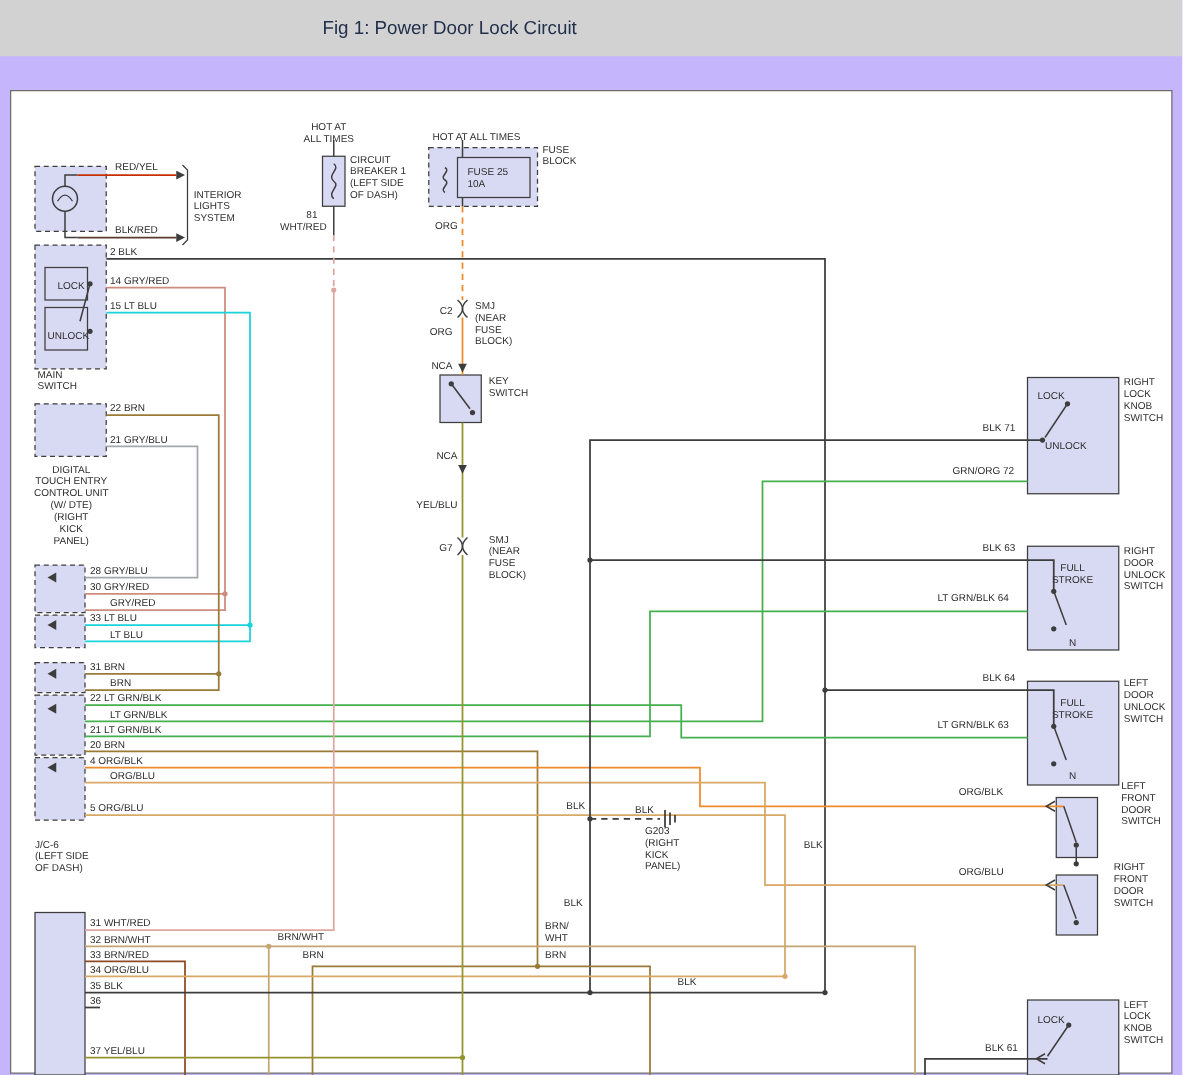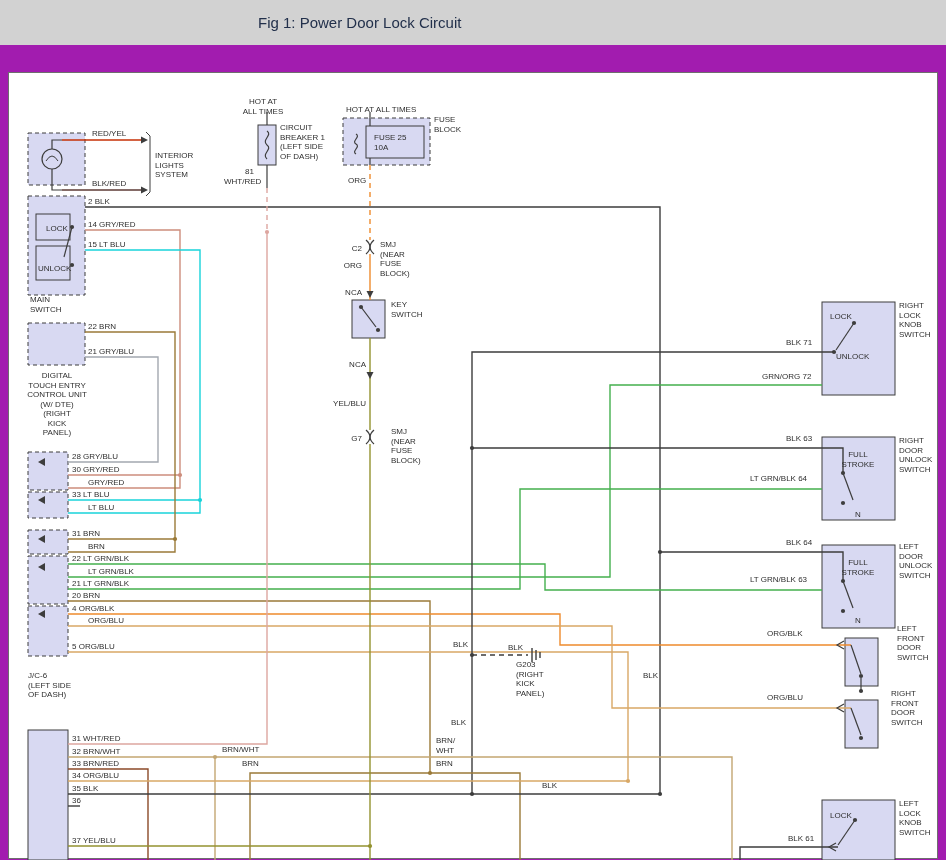--- a/index.html
+++ b/index.html
@@ -1,16 +1,16 @@
 <!DOCTYPE html>
 <html><head>
 <meta charset="utf-8">
 <style>
   html,body{margin:0;padding:0;background:#ffffff;}
-  .page{position:relative;width:946px;height:860px;background:#a21caf;overflow:hidden;
+  .page{position:relative;width:946px;height:860px;background:#c4b5fd;overflow:hidden;
         font-family:"Liberation Sans",sans-serif;}
   .header{position:absolute;top:0;left:0;width:946px;height:45px;background:#d2d2d2;
           display:flex;align-items:center;}
   .header span{margin-left:258px;font-size:15px;color:#22304b;}
   svg{position:absolute;top:0;left:0;}
   text{fill:#2e2e2e;font-family:"Liberation Sans",sans-serif;}
 </style>
 </head>
 <body>
 

